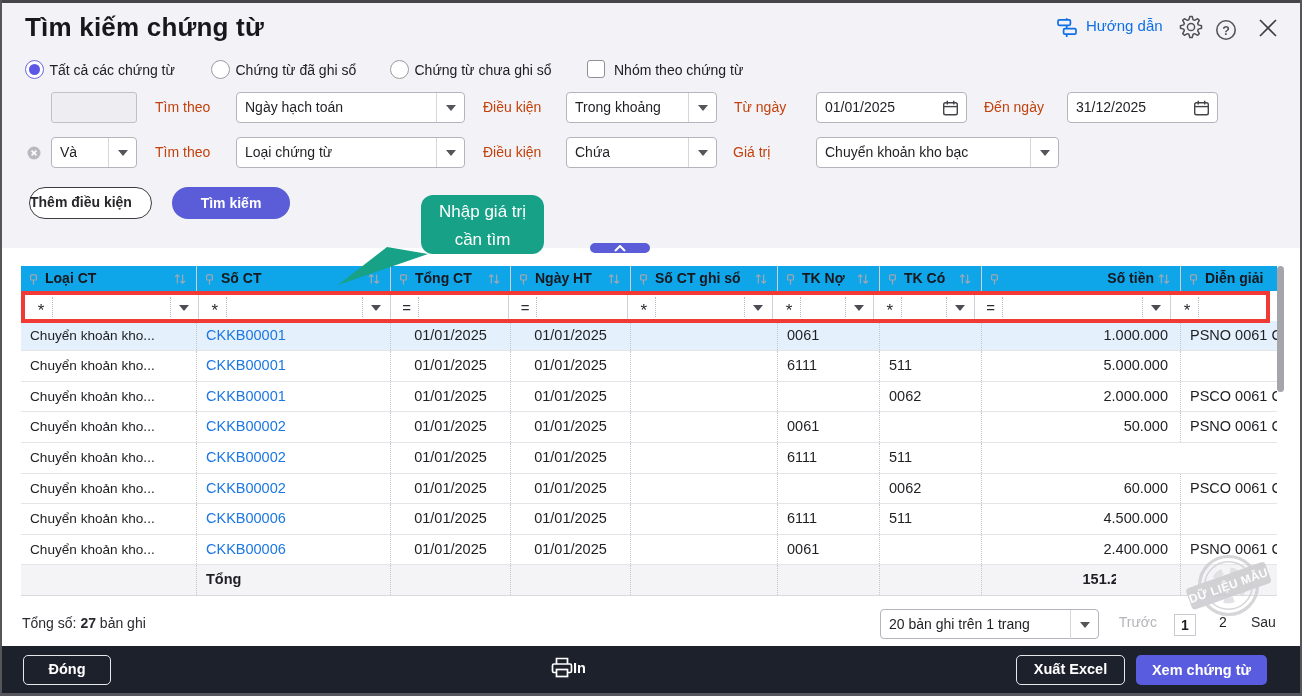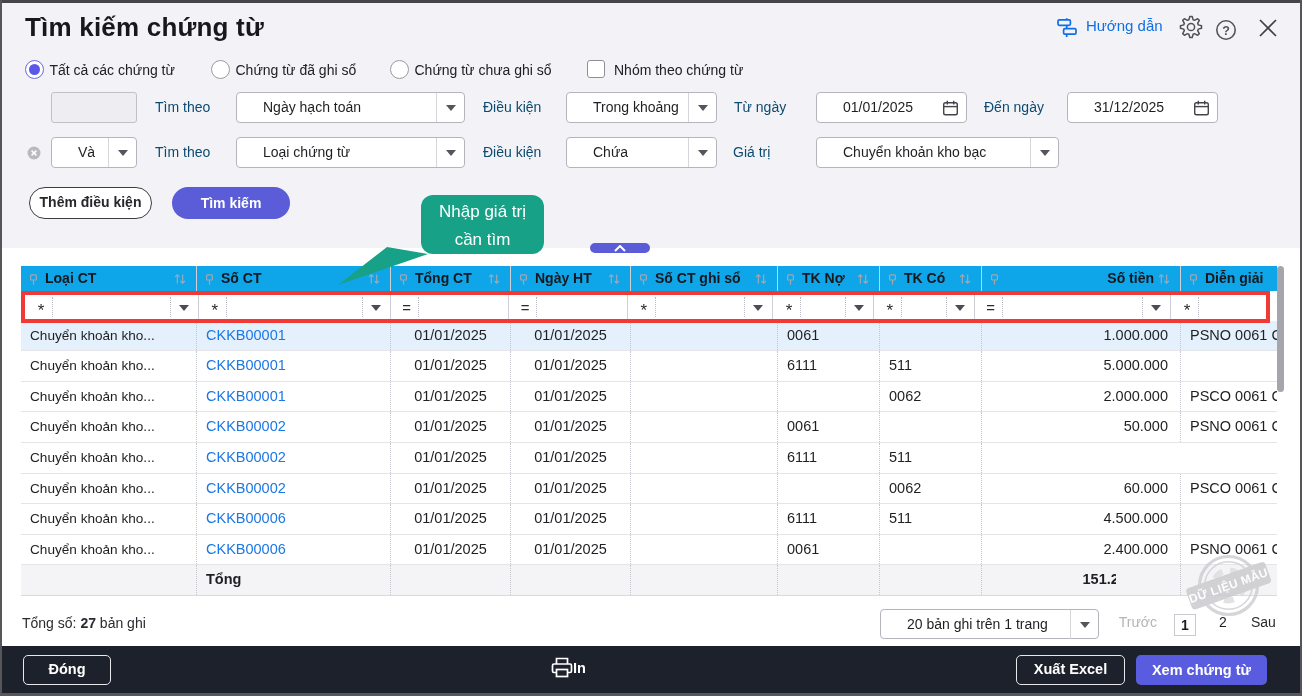--- a/index.html
+++ b/index.html
@@ -7,37 +7,37 @@
   body { font-family:"Liberation Sans", sans-serif; color:#1f1f23; position:relative; background:#fff; }
   .abs { position:absolute; }
   
   #b-top { left:0; top:0; width:1302px; height:2.5px; background:#46464a; z-index:50; }
   #b-left { left:0; top:0; width:2px; height:696px; background:#55555a; z-index:50; }
   #b-right { right:0; top:0; width:2px; height:696px; background:#55555a; z-index:50; }
 
   #sec-top { left:0; top:0; width:1302px; height:248px; background:#f3f3f7; }
   #title { left:25px; top:12px; font-size:26px; font-weight:bold; color:#17171c; letter-spacing:0.2px; }
 
-  .lbl { font-size:14px; color:#0c4a6e; line-height:31px; height:31px; }
+  .lbl { font-size:14px; color:#c2410c; line-height:31px; height:31px; }
   .row1 { top:92px; }
   .row2 { top:137px; }
-  .inp { position:absolute; height:31px; background:#fff; border:1px solid #b4b4bc; border-radius:4px; font-size:14px; color:#1f1f23; line-height:29px; padding-left:26px; white-space:nowrap; }
+  .inp { position:absolute; height:31px; background:#fff; border:1px solid #b4b4bc; border-radius:4px; font-size:14px; color:#1f1f23; line-height:29px; padding-left:8px; white-space:nowrap; }
   .sel { padding-right:30px; }
   .sel .arr { position:absolute; right:0; top:0; width:28px; height:29px; border-left:1px solid #d5d5da; }
   .sel .arr:after { content:""; position:absolute; left:8.5px; top:12px; width:0; height:0; border-left:5px solid transparent; border-right:5px solid transparent; border-top:6.5px solid #55555c; }
   .caldate { padding-right:30px; }
   .caldate svg { position:absolute; right:7px; top:7px; }
 
   .radio { width:19px; height:19px; border-radius:50%; background:#fff; }
   .radio.off { border:1.5px solid #9a9aa2; }
   .radio.on { border:1.5px solid #6965e6; }
   .radio.on:after { content:""; position:absolute; left:2.5px; top:2.5px; width:11px; height:11px; border-radius:50%; background:#5b58e6; }
   .rlabel { font-size:14px; color:#202025; }
 
-  #btn-add { left:29px; top:187px; width:123px; height:32px; border:1.5px solid #3c3c43; border-radius:16px; background:#fff; font-size:14px; font-weight:bold; color:#26262b; text-align:center; line-height:29px; }
+  #btn-add { left:29px; top:187px; width:123px; height:32px; border:1.5px solid #3c3c43; border-radius:16px; background:#fff; font-size:14px; font-weight:bold; color:#26262b; text-align:left; line-height:29px; }
   #btn-search { left:172px; top:187px; width:118px; height:32px; border-radius:16px; background:#5a5cd8; font-size:14px; font-weight:bold; color:#fff; text-align:center; line-height:32px; }
 
   #sec-table { left:0; top:248px; width:1302px; height:398px; background:#fff; }
   #collapse { left:590px; top:-5px; width:60px; height:10px; border-radius:5px; background:#5a5cd8; z-index:6; }
 
   #tablewrap { left:21px; top:17.7px; width:1256px; height:330px; overflow:hidden; }
   .th-row { left:0; top:0; width:1260px; height:25.3px; background:#0ea5e9; display:flex; }
   .th { position:relative; height:100%; font-size:14px; font-weight:bold; color:#17171c; }
   .th + .th { border-left:1px solid #cfcfd5; }
   .th .pin { position:absolute; left:7px; top:8px; }

